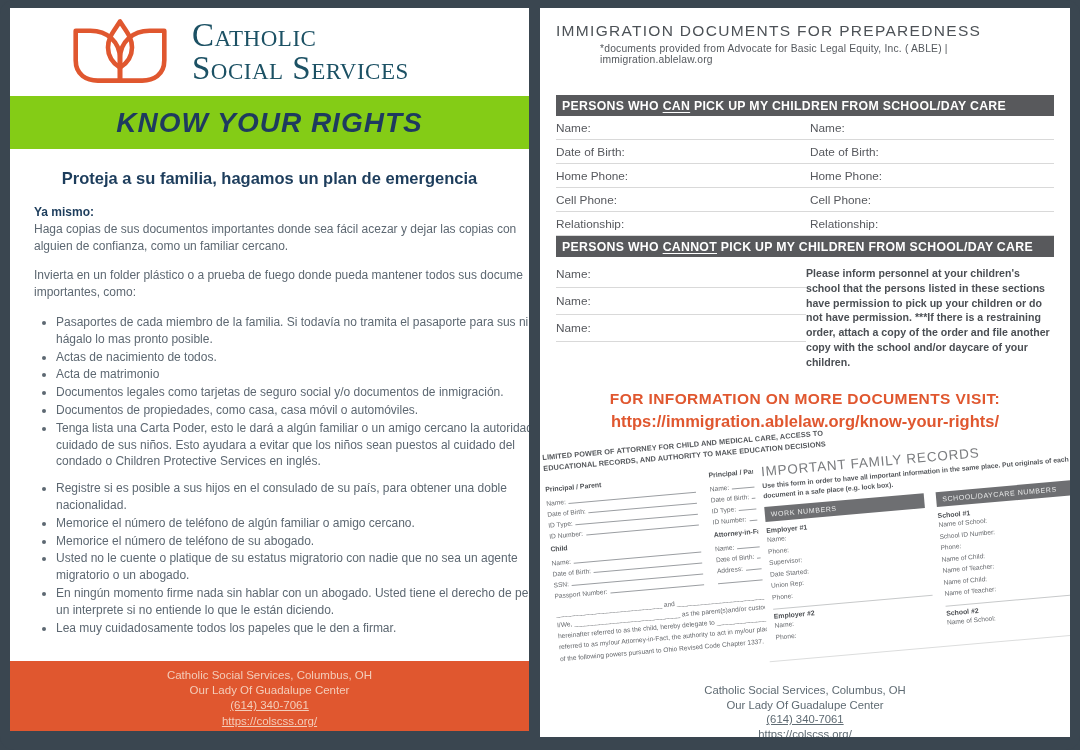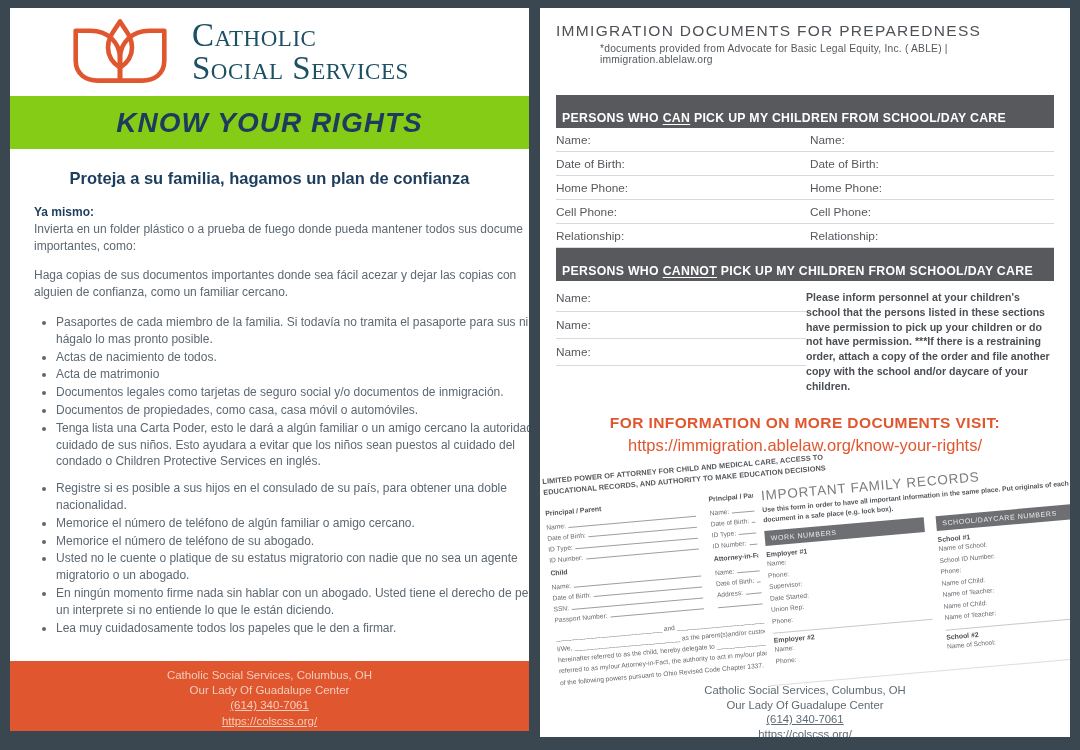--- a/index.html
+++ b/index.html
@@ -30,34 +30,34 @@
   .ul { text-decoration:underline; text-underline-offset:2px; }
   .l-footer { position:absolute; left:0; right:0; bottom:0; height:63px; background:#e0572f;
               text-align:center; color:#f3cdba; font-size:11.5px; line-height:1.32; padding-top:7px; }
   .l-footer .flink { text-decoration:underline; }
 
   
   .r-inner { padding:14px 16px 0; }
   .r-title { font-size:15.5px; letter-spacing:1.3px; color:#4d5257; font-weight:500; }
   .r-sub { font-size:10.3px; color:#54585d; margin-top:3px; letter-spacing:0.2px;margin-left:44px; }
   .bar { margin-top:30px; background:#58595c; color:#ffffff; font-weight:700; font-size:12.3px;
-         padding:16px 6px 3px; letter-spacing:0.3px; }
+         padding:4px 6px 3px; letter-spacing:0.3px; }
   .bar.second { margin-top:0; }
   .can-row { display:flex; border-bottom:1px solid #d9d9d9; height:23px; align-items:center;
              font-size:11.8px; color:#56585d; }
   .can-row .c1 { width:254px; }
   .can-row .c2 { flex:1; }
   .cannot-wrap { display:flex; margin-top:4px; min-height:92px; }
   .cannot-left { width:250px; }
   .cannot-left .nrow { height:26px; border-bottom:1px solid #d9d9d9; font-size:11.8px; color:#56585d;
                        display:flex; align-items:center; }
   .cannot-note { width:246px; font-size:10.6px; font-weight:700; color:#4b4f54;
                  line-height:1.4; margin-top:5px; }
   .more1 { margin-top:20px; text-align:center; color:#e0572f; font-weight:800; font-size:15.5px; letter-spacing:0.4px; }
-  .more2 { text-align:center; color:#e0572f; font-weight:400; font-size:16.5px; margin-top:4px; }
+  .more2 { text-align:center; color:#e0572f; font-weight:700; font-size:16.5px; margin-top:4px; }
   .vi { text-align:center; color:#1e3a5f; font-weight:800; font-size:12.5px; margin-top:20px; }
 
   .scans { position:relative; height:240px; margin-top:8px; }
   .scanA { position:absolute; left:-14px; top:14px; width:330px; transform:rotate(-5deg);
            transform-origin:0 0; color:#6a6d71; }
   .poa-title { font-size:7.3px; font-weight:700; color:#54575b; line-height:1.5; letter-spacing:0.1px; }
   .poa-cols { display:flex; margin-top:5px; }
   .poa-col { width:150px; }
   .poa-col2 { width:152px; margin-left:14px; }
   .poa-h { font-size:6.9px; font-weight:700; color:#4e5155; margin:6px 0 3px; }
@@ -99,27 +99,27 @@
         <div class="wm1">Catholic</div>
         <div class="wm2">Social Services</div>
       </div>
     </div>
 
     <div class="l-banner">
       <span>KNOW YOUR RIGHTS</span>
     </div>
 
     <div class="l-content">
-      <div class="l-heading">Proteja a su familia, hagamos un plan de confianza</div>
+      <div class="l-heading">Proteja a su familia, hagamos un plan de emergencia</div>
 
       <div class="l-sub">Ya mismo:</div>
+      <div class="l-para pre">Haga copias de sus documentos importantes donde sea fácil acezar y dejar las copias con
+alguien de confianza, como un familiar cercano.</div>
       <div class="l-para pre">Invierta en un folder plástico o a prueba de fuego donde pueda mantener todos sus docume
 importantes, como:</div>
-      <div class="l-para pre">Haga copias de sus documentos importantes donde sea fácil acezar y dejar las copias con
-alguien de confianza, como un familiar cercano.</div>
 
       <ul>
         <li class="pre">Pasaportes de cada miembro de la familia. Si todavía no tramita el pasaporte para sus niñ
 hágalo lo mas pronto posible.</li>
         <li class="pre">Actas de nacimiento de todos.</li>
         <li class="pre">Acta de matrimonio</li>
         <li class="pre">Documentos legales como tarjetas de seguro social y/o documentos de inmigración.</li>
         <li class="pre">Documentos de propiedades, como casa, casa móvil o automóviles.</li>
         <li class="pre">Tenga lista una Carta Poder, esto le dará a algún familiar o un amigo cercano la autoridad
 cuidado de sus niños. Esto ayudara a evitar que los niños sean puestos al cuidado del

